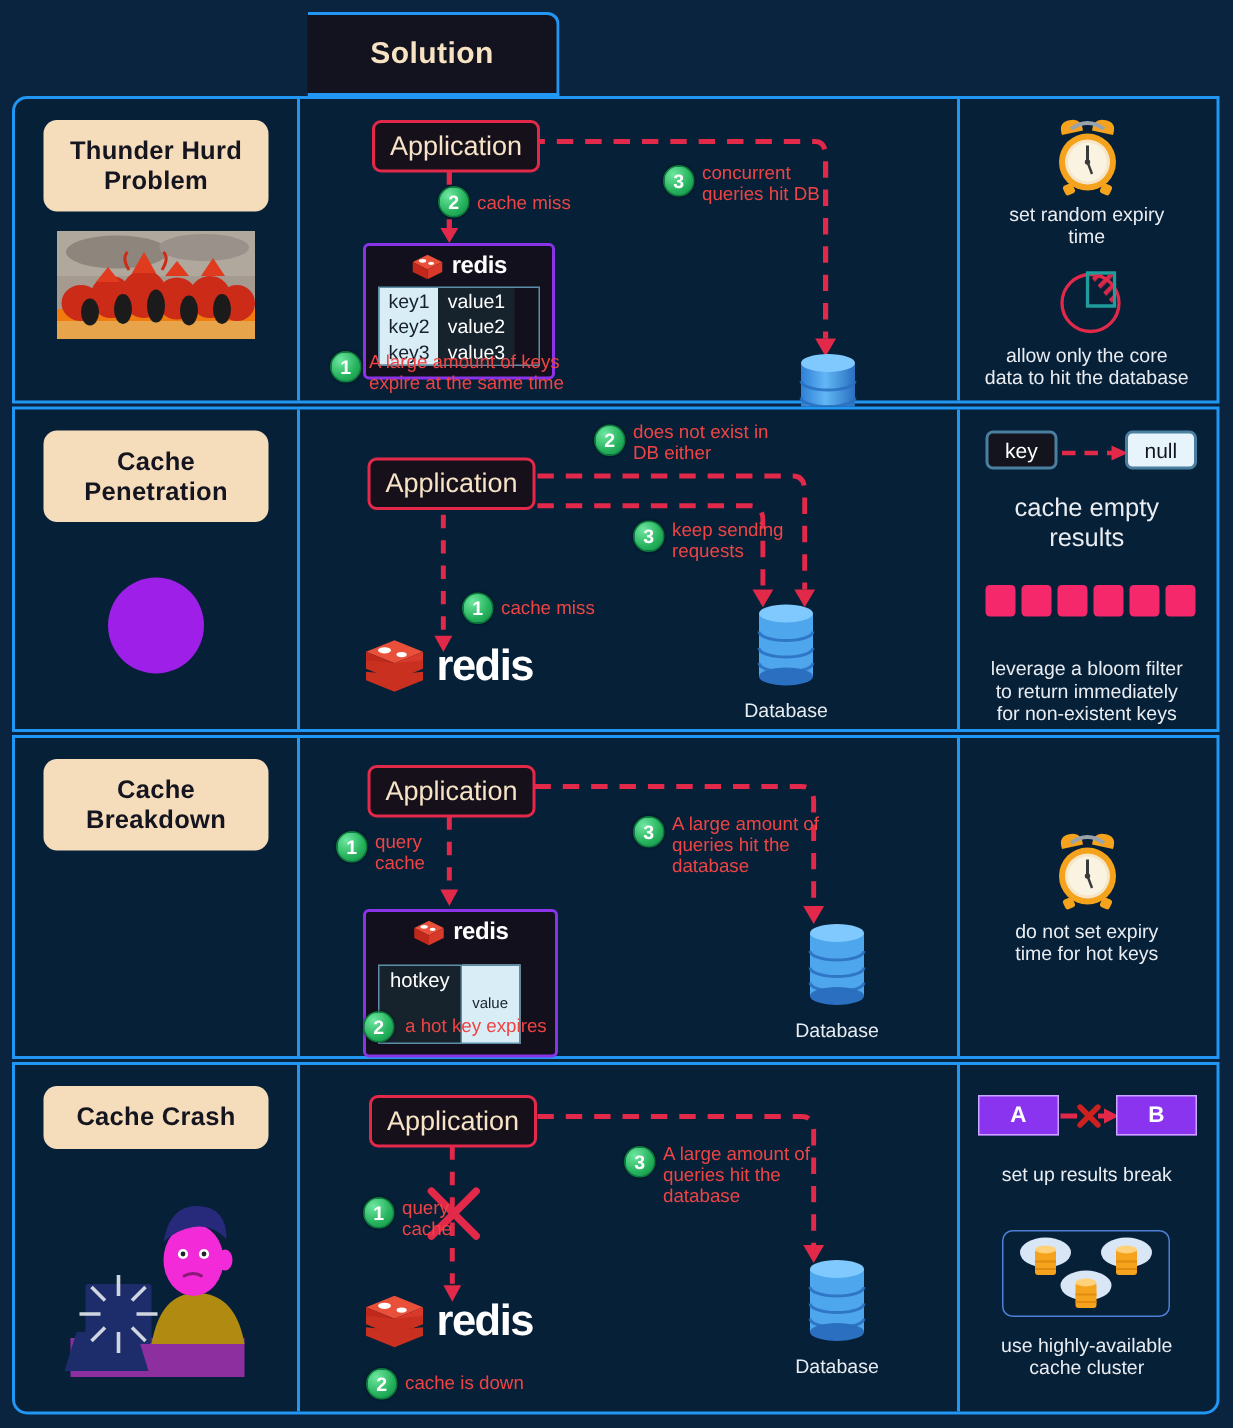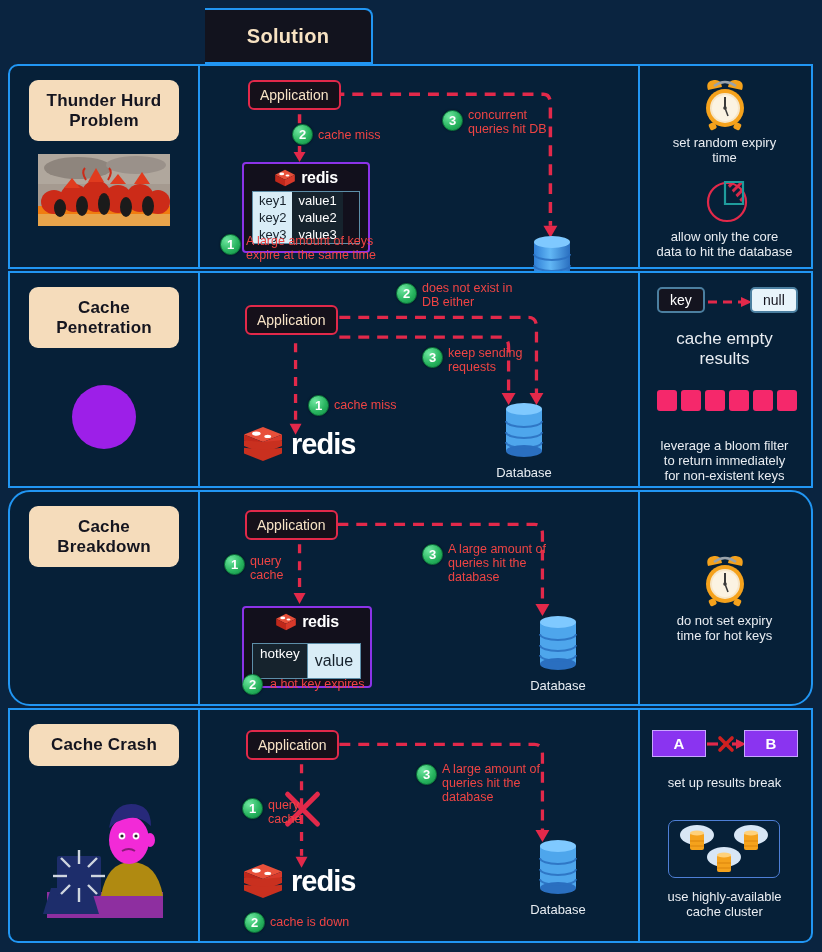--- a/index.html
+++ b/index.html
@@ -25,41 +25,41 @@
 
   
   .row {
     position:absolute; left:8px; width:805px;
     border:2px solid #2196f3;
     background:#062038;
     display:flex;
   }
   .row-1 { top:64px; height:205px; border-radius:10px 0 0 0; }
   .row-2 { top:271px; height:217px; }
-  .row-3 { top:490px; height:216px;border-radius:22px; }
+  .row-3 { top:490px; height:216px; }
   .row-4 { top:708px; height:235px; border-radius:0 0 10px 10px; }
 
   .col-title { width:190px; border-right:2px solid #2196f3; position:relative; flex:none;}
   .col-problem { width:440px; border-right:2px solid #2196f3; position:relative; flex:none;}
   .col-solution { width:169px; position:relative; flex:none;padding-left:48px;}
 
   
   .title-pill {
     position:absolute; left:50%; transform:translateX(-50%); top:14px;
     width:150px; padding:11px 6px;
     background:#f5dcbb; border-radius:9px;
     color:#15151f; font-weight:bold; font-size:17px; line-height:1.15;
     text-align:center; letter-spacing:.2px;
   }
 
   
   .app-box {
     position:absolute;
     background:#15101a; border:2px solid #e2294a; border-radius:6px;
-    color:#f7e3c6; font-size:14px; padding:5px 10px; white-space:nowrap;
+    color:#f7e3c6; font-size:18px; padding:5px 10px; white-space:nowrap;
   }
 
   
   .badge {
     position:absolute; width:21px; height:21px; border-radius:50%;
     background:radial-gradient(circle at 32% 28%, #6ee7a0 0%, #27b35e 58%, #138c45 100%);
     border:1px solid #0d7a3c;
     color:#ffffff; font-size:13px; font-weight:bold;
     display:flex; align-items:center; justify-content:center;
     box-shadow:0 0 2px rgba(0,0,0,.6);
@@ -79,21 +79,21 @@
   .redis-logo { display:flex; align-items:center; justify-content:center; gap:5px; }
   .redis-word { color:#ffffff; font-size:16px; font-weight:bold; letter-spacing:-.3px;}
   .kvtable { display:flex; margin-top:4px; border:1px solid #5d8ea8; }
   .kvcol { display:flex; flex-direction:column; }
   .kvcol.keys { background:#d9edf7; }
   .kvcol.vals { background:#16232d; }
   .kvcol.keys span { color:#16212b; font-size:13px; padding:1px 6px; text-align:left;}
   .kvcol.vals span { color:#ffffff; font-size:13px; padding:1px 6px; text-align:left;}
   .kv2 { display:flex; margin-top:12px; }
   .kv2 .k { background:#16232d; color:#fff; font-size:13.5px; padding:2px 7px; border:1px solid #5d8ea8;}
-  .kv2 .v { background:#d9edf7; color:#16212b; font-size:16px; padding:8px 7px; border:1px solid #5d8ea8; border-left:none;}
+  .kv2 .v { background:#d9edf7; color:#16212b; font-size:10px; padding:20px 7px; border:1px solid #5d8ea8; border-left:none;}
 
   
   .redis-big { position:absolute; display:flex; align-items:center; gap:7px; }
   .redis-big .redis-word-big { color:#ffffff; font-size:29px; font-weight:bold; letter-spacing:-1px; }
 
   
   .db { position:absolute; text-align:center; }
   .db-label { color:#e7ecf1; font-size:13px; margin-top:2px; }
 
   

